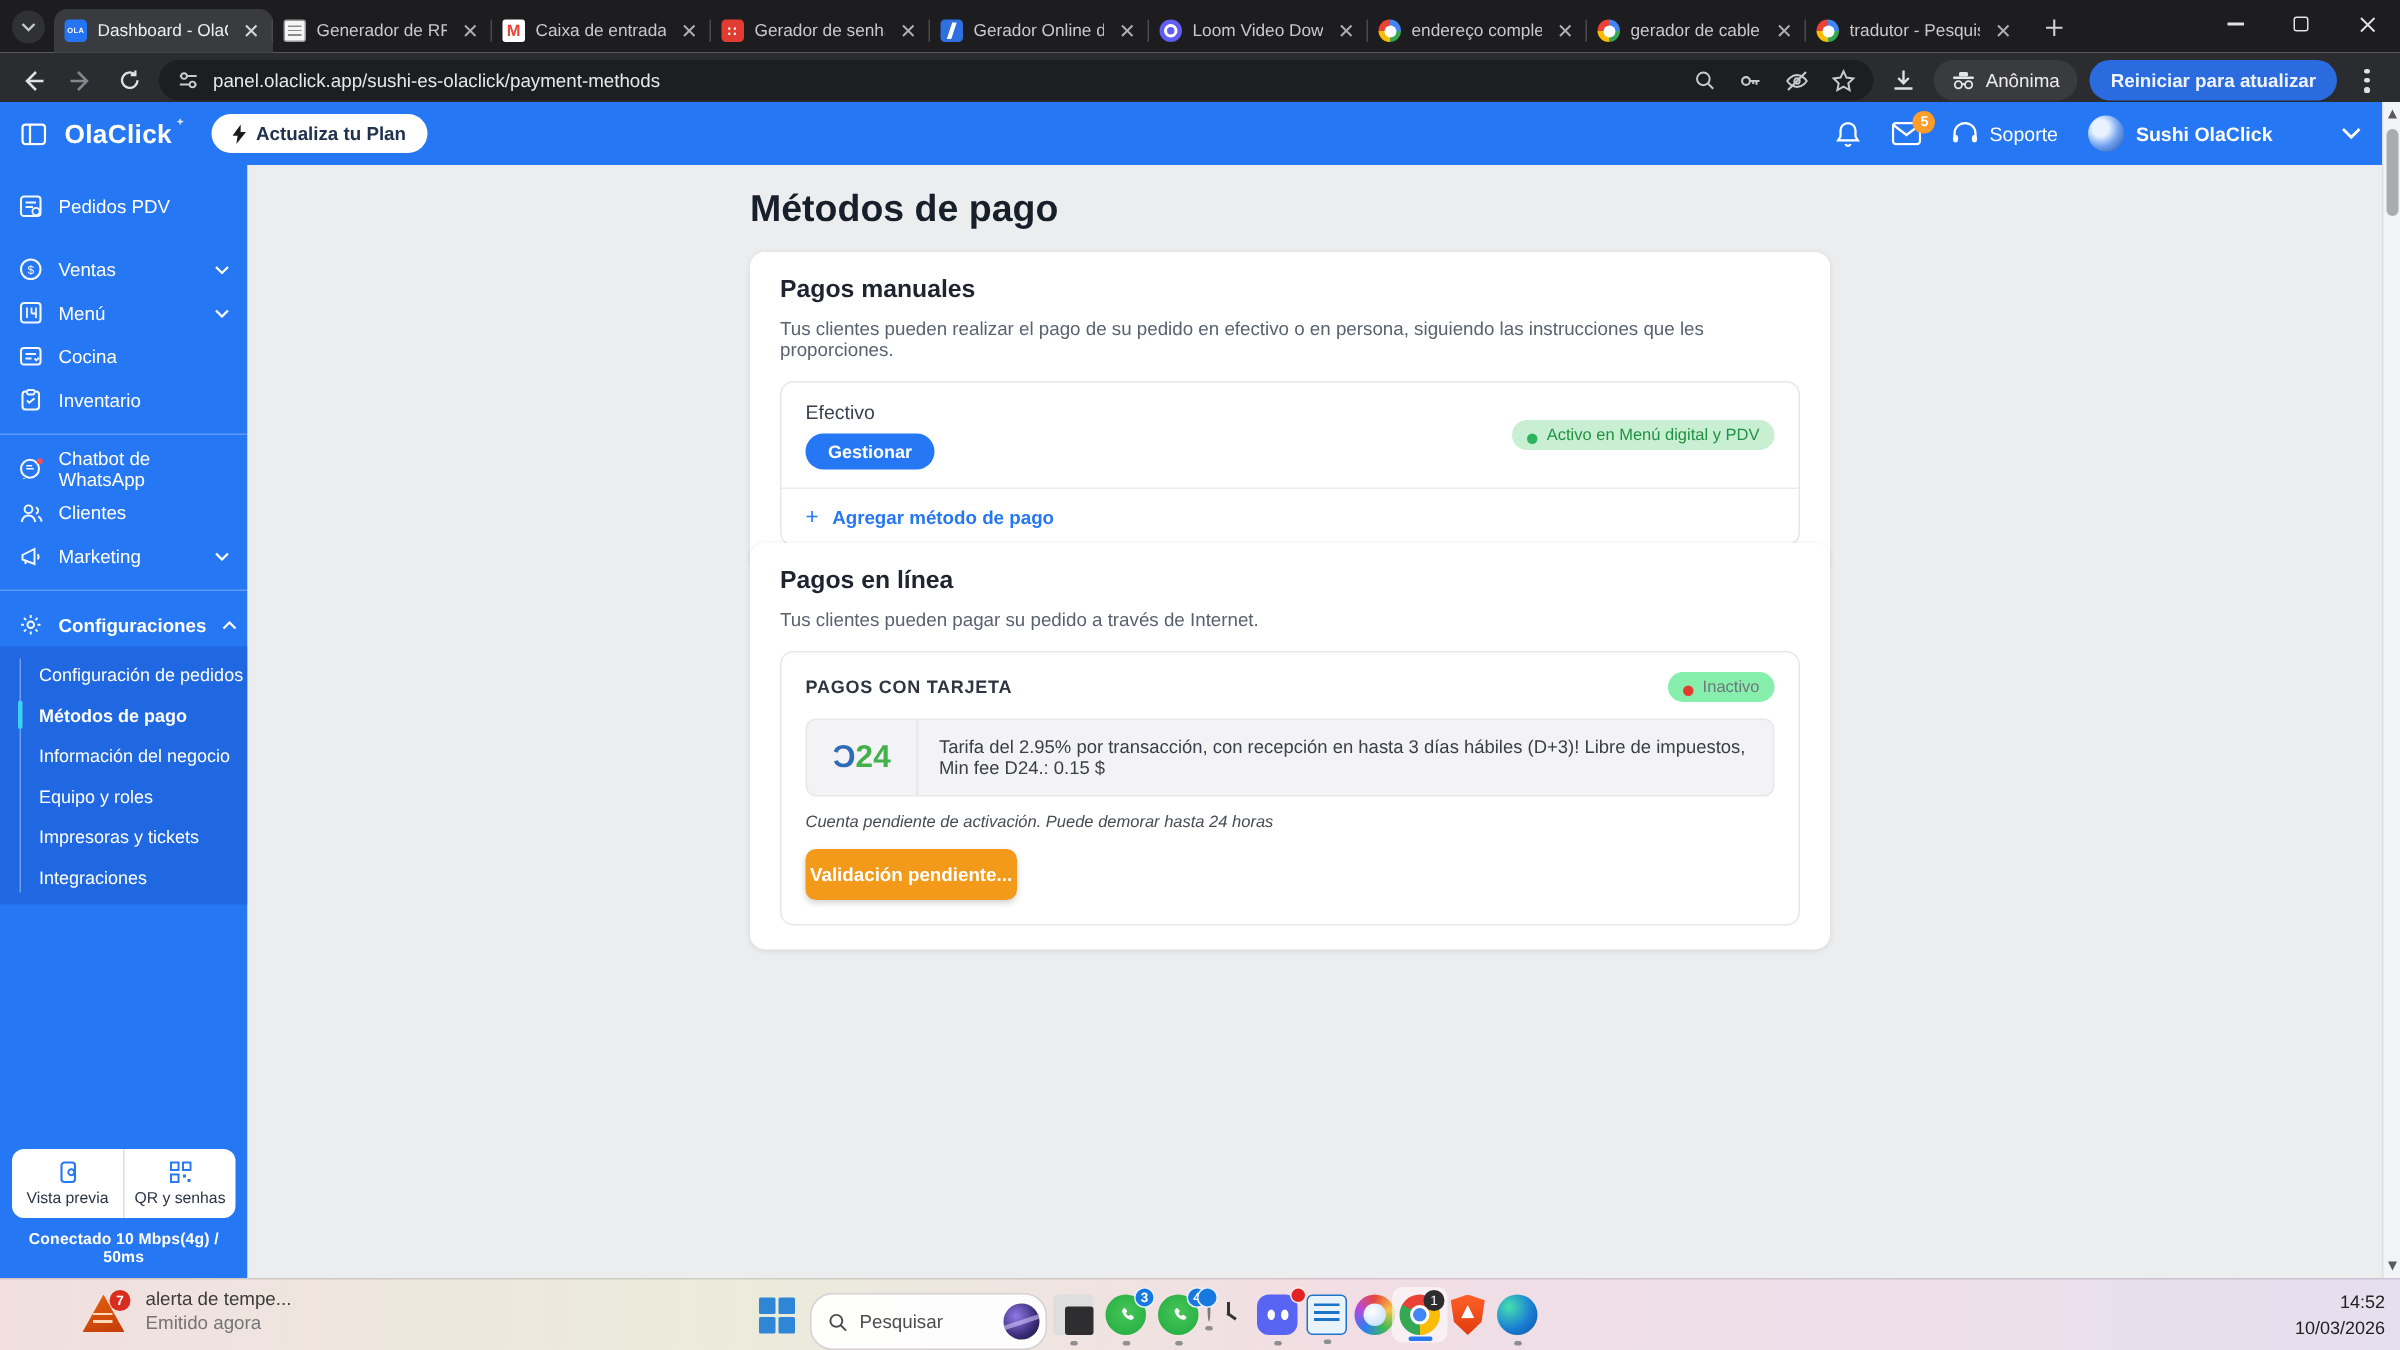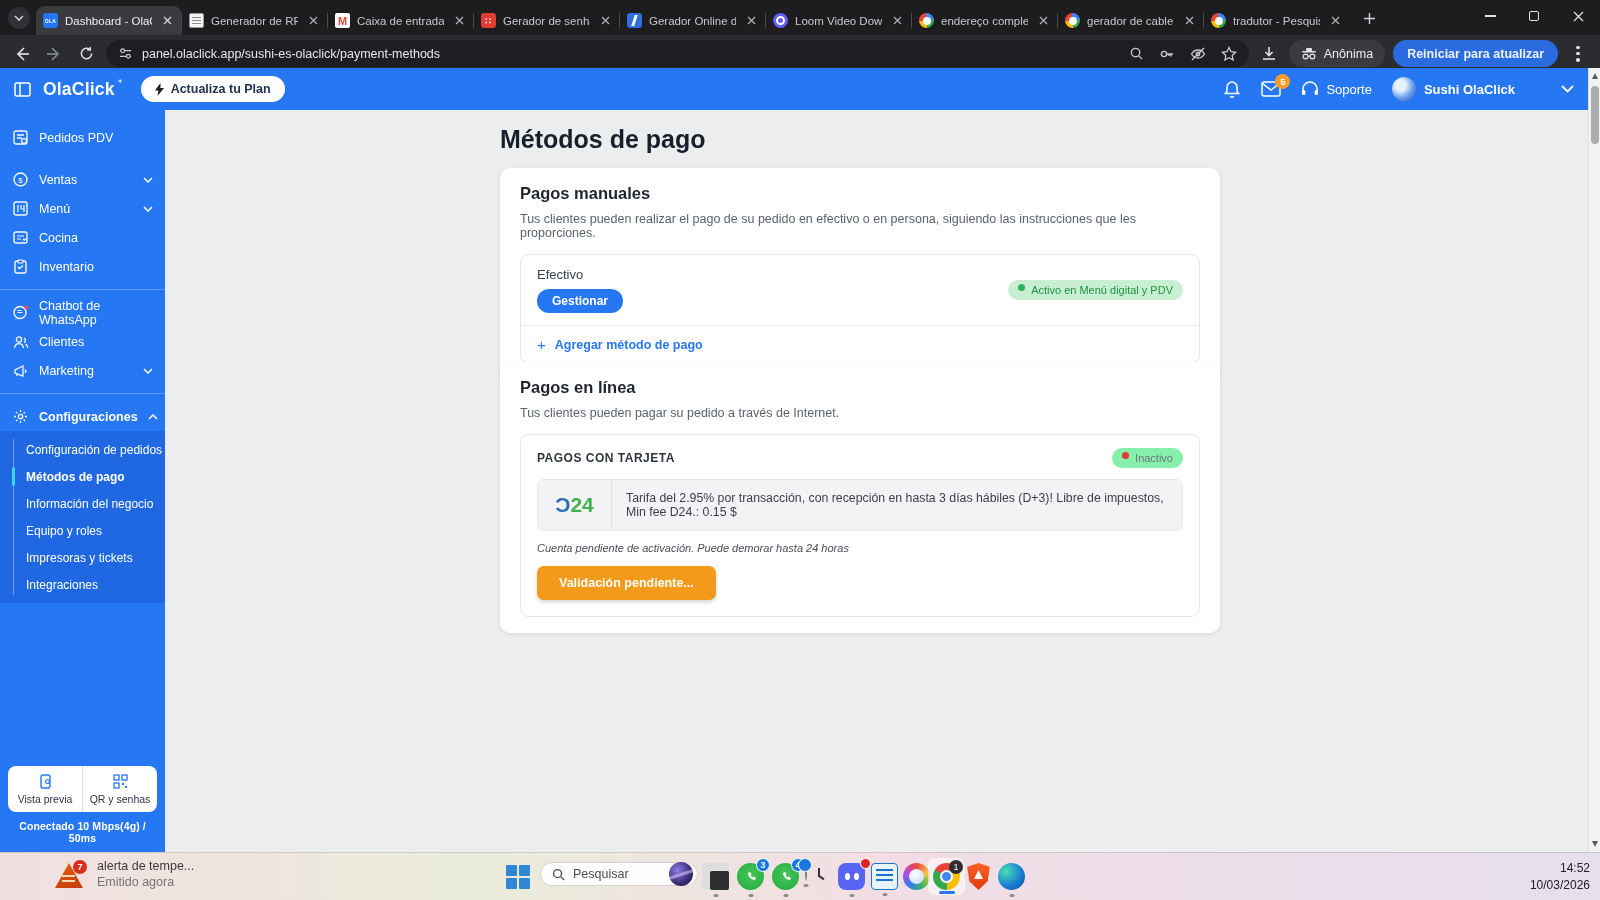--- a/index.html
+++ b/index.html
@@ -80,57 +80,57 @@
   .page-title{position:absolute;left:335px;top:15px;font-size:25px;font-weight:bold;color:#17202a}
   .card{position:absolute;left:335px;width:720px;background:#fff;border-radius:10px;box-shadow:0 1px 4px rgba(0,0,0,.09);padding:16px 20px}
   .card-manual{top:58px}
   .card-online{top:252px}
   .card h2{font-size:16.5px;color:#1f2430;margin-bottom:9px}
   .card .desc{font-size:12.5px;color:#5a6270;margin-bottom:14px}
   .inner{border:1px solid #e6e7ea;border-radius:9px}
   .method-row{display:flex;align-items:center;justify-content:space-between;padding:12px 16px}
   .method-name{font-size:13px;color:#3a4150;margin-bottom:7px}
   .btn-manage{display:inline-block;background:#2677f3;color:#fff;font-size:12px;font-weight:bold;padding:5px 15px;border-radius:14px}
-  .badge{display:inline-flex;align-items:flex-start;gap:6px;font-size:11px;padding:4px 10px;border-radius:12px}
+  .badge{display:inline-flex;align-items:flex-end;gap:6px;font-size:11px;padding:4px 10px;border-radius:12px}
   .badge .dot{width:7px;height:7px;border-radius:50%}
   .badge-active{background:#c9efd3;color:#219142}
   .badge-active .dot{background:#2cb45c}
   .badge-inactive{background:#86efac;color:#70757d}
   .badge-inactive .dot{background:#e23b30}
   .add-row{border-top:1px solid #ececef;padding:11px 16px;display:flex;gap:9px;align-items:center;color:#2677f3;font-size:12.5px;font-weight:bold}
   .plus{font-size:15px;font-weight:normal;line-height:1}
   .tarjeta-head{display:flex;justify-content:space-between;align-items:center;padding:13px 16px 11px}
   .tarjeta-title{font-size:12px;font-weight:bold;color:#2e3440;letter-spacing:.5px}
   .fee-strip{margin:0 16px;background:#f3f3f5;border:1px solid #e8e8eb;border-radius:7px;display:flex;overflow:hidden}
   .fee-logo{width:74px;display:flex;align-items:center;justify-content:center;border-right:1px solid #e3e3e6;font-weight:bold;font-size:21px;flex:none}
   .fee-logo .d{color:#2f6ab8}
   .fee-logo .n{color:#43b14b}
   .fee-text{padding:11px 14px;font-size:12.3px;color:#3a3f47;flex:1}
   .pending-note{margin:11px 16px 0;font-style:italic;font-size:11px;color:#474c55}
-  .btn-validation{margin:12px 16px 16px;display:inline-block;background:#f39a1b;color:#fff;font-weight:bold;font-size:12.5px;padding:10px 22px;border-radius:7px;box-shadow:0 2px 4px rgba(0,0,0,.18)}
+  .btn-validation{margin:12px 16px 16px;display:inline-block;background:#f39a1b;color:#fff;font-weight:bold;font-size:12.5px;padding:10px 3px;border-radius:7px;box-shadow:0 2px 4px rgba(0,0,0,.18)}
 
   
   .vscroll{position:absolute;right:0;top:68px;width:12px;height:784px;background:#f2f3f4;border-left:1px solid #e0e0e1}
   .varrow{position:absolute;left:2.5px;width:0;height:0;border-left:3.5px solid transparent;border-right:3.5px solid transparent}
   .varrow.up{top:5px;border-bottom:6px solid #5a5a5a}
   .varrow.down{bottom:5px;border-top:6px solid #5a5a5a}
   .vthumb{position:absolute;top:18px;left:2px;width:8px;height:58px;background:#a9abad;border-radius:4px}
 
   
   .taskbar{position:absolute;left:0;bottom:0;width:1600px;height:48px;background:linear-gradient(90deg,#f1dfe0 0%,#eaecdb 30%,#f2dee4 55%,#e6dfee 100%);border-top:1px solid rgba(0,0,0,.12)}
   .toast{position:absolute;left:55px;top:6px;display:flex;gap:10px;align-items:center}
   .toast-ic{width:32px;height:28px;position:relative;flex:none}
   .toast-tri{position:absolute;left:0;bottom:0;width:28px;height:25px;background:linear-gradient(160deg,#e8600f,#c23d08);clip-path:polygon(50% 0,100% 100%,0 100%)}
   .toast-tri::after{content:"";position:absolute;left:7px;bottom:5px;width:13px;height:8px;background:repeating-linear-gradient(#ffd9b8 0 2px,transparent 2px 5px)}
   .toast-badge{position:absolute;right:0;top:0;width:14px;height:14px;border-radius:50%;background:#d92d20;color:#fff;font-size:9px;font-weight:bold;display:flex;align-items:center;justify-content:center}
   .toast-title{font-size:12.5px;color:#3b3b3b}
   .toast-sub{font-size:12.5px;color:#757575;margin-top:2px}
   .start{position:absolute;left:506px;top:12px;width:24px;height:24px;display:grid;grid-template-columns:11px 11px;grid-template-rows:11px 11px;gap:2px}
   .start i{background:#2f86d6;border-radius:1px}
-  .search-pill{position:absolute;left:540px;top:9px;width:158px;height:24px;background:rgba(255,255,255,.92);border:1px solid #d6d0d3;border-radius:15px;display:flex;align-items:center;gap:8px;padding:0 4px 0 11px}
+  .search-pill{position:absolute;left:540px;top:9px;width:158px;height:38px;background:rgba(255,255,255,.92);border:1px solid #d6d0d3;border-radius:15px;display:flex;align-items:center;gap:8px;padding:0 4px 0 11px}
   .search-pill .ph{font-size:12.5px;color:#4c4c4c;flex:1}
   .planet{width:24px;height:24px;border-radius:50%;background:radial-gradient(circle at 35% 35%,#8f7ae8,#3c2f7a 58%,#15102e);flex:none;position:relative;overflow:hidden}
   .planet::after{content:"";position:absolute;left:-2px;top:11px;width:28px;height:3px;background:rgba(222,205,255,.55);transform:rotate(-18deg)}
   .tbi{position:absolute;top:10px;width:27px;height:27px}
   .tbi .dotu{position:absolute;left:50%;bottom:-7px;transform:translateX(-50%);width:5px;height:3px;border-radius:2px;background:#8f8f93}
   .bdg{position:absolute;top:-5px;right:-6px;min-width:14px;height:14px;border-radius:8px;background:#1779e0;color:#fff;font-size:9px;font-weight:bold;display:flex;align-items:center;justify-content:center;border:1.5px solid rgba(255,255,255,.9);padding:0 2px}
   .bdg.red{background:#e02424;width:11px;min-width:11px;height:11px}
   .ic-dark{background:#dedede;border-radius:3px}
   .ic-dark::after{content:"";position:absolute;right:0;bottom:0;width:19px;height:19px;background:#2e2e30;border-radius:2px}
   .ic-wa{background:radial-gradient(circle at 50% 45%,#48c65a,#1faa3c);border-radius:50%;display:flex;align-items:center;justify-content:center}

